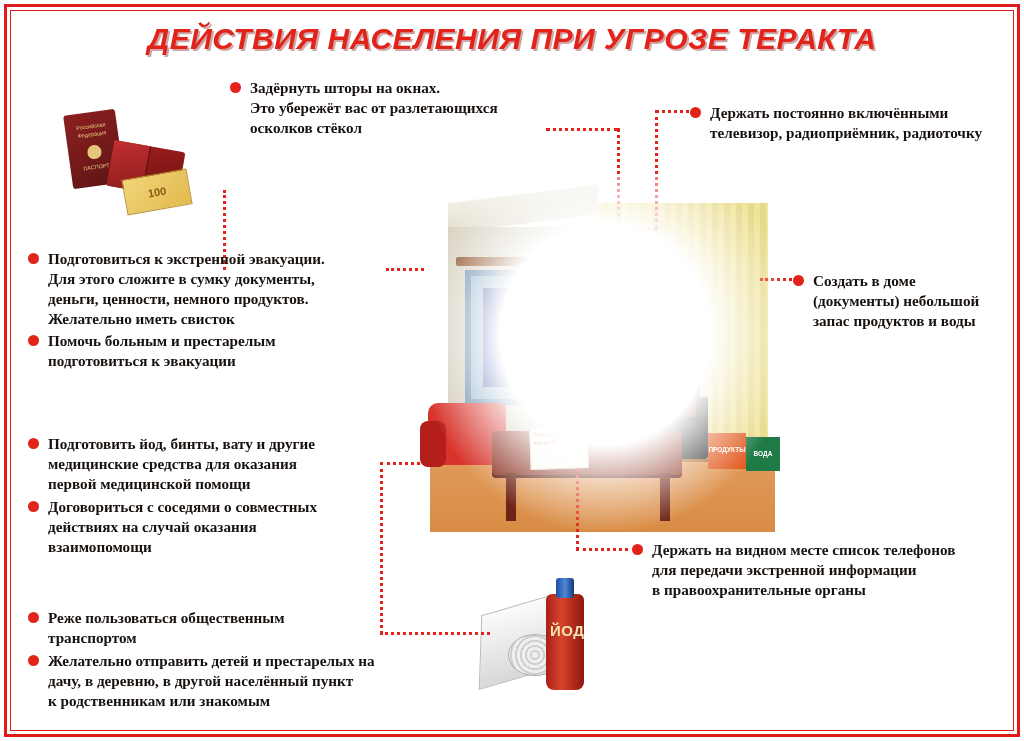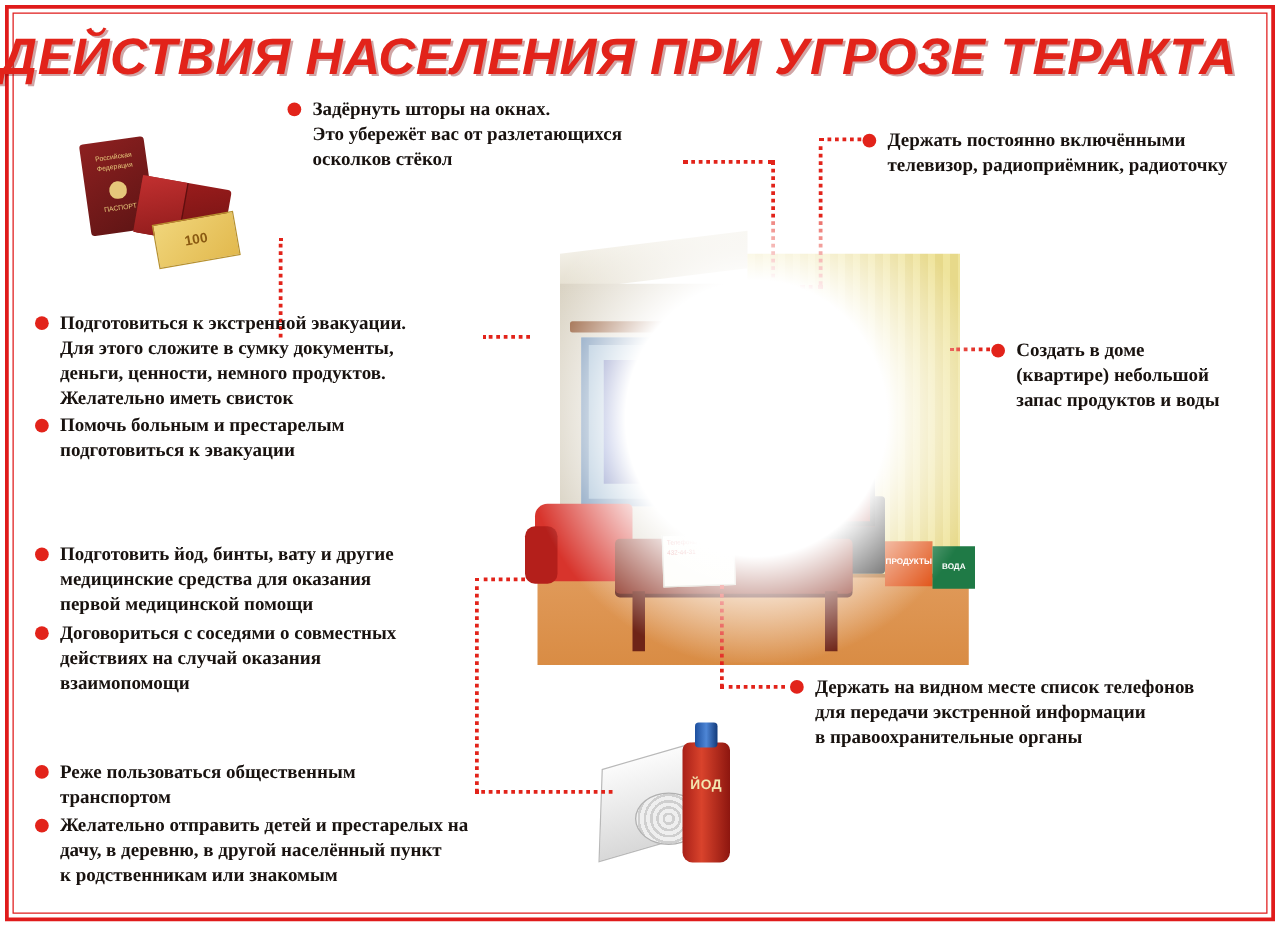--- a/index.html
+++ b/index.html
@@ -28,24 +28,25 @@
     left: 10px; top: 10px;
     width: 1004px; height: 721px;
     border: 1px solid #e01b1b;
     box-sizing: border-box;
   }
 
   .title {
     position: absolute;
     top: 22px;
     left: 0; right: 0;
+    text-align: center;
     font-family: "Liberation Sans", sans-serif;
     font-weight: bold;
     font-style: italic;
-    font-size: 41px;
+    font-size: 30px;
     letter-spacing: 0.5px;
     color: #e2231a;
     text-shadow: 2px 2px 0 rgba(120,0,0,0.35);
     white-space: nowrap;
   }
 
   
   .item {
     position: absolute;
     font-size: 15.2px;
@@ -324,21 +325,21 @@
     background: linear-gradient(90deg,#1d4f9e,#4e86d6 50%,#123a7a);
     border-radius: 3px;
   }
   .iodine-label {
     position: absolute;
     left: 70px; top: 44px;
     width: 30px;
     text-align: center;
     font-family: "Liberation Sans", sans-serif;
     font-weight: bold;
-    font-size: 11px;
+    font-size: 15px;
     color: #f3e6b0;
     letter-spacing: 0.5px;
   }
 </style>
 </head>
 <body>
 
 <div id="poster">
 
   <div class="frame-outer"></div>
@@ -428,21 +429,21 @@
 
   <div class="item" style="left:690px; top:103px; width:310px;">
     <span class="dot"></span>
     <span class="txt">Держать постоянно включёнными
 телевизор, радиоприёмник, радиоточку</span>
   </div>
 
   <div class="item" style="left:793px; top:271px; width:215px;">
     <span class="dot"></span>
     <span class="txt">Создать в доме
-(квартире) небольшой
+(документы) небольшой
 запас продуктов и воды</span>
   </div>
 
   <div class="item" style="left:28px; top:331px; width:350px;">
     <span class="dot"></span>
     <span class="txt">Помочь больным и престарелым
 подготовиться к эвакуации</span>
   </div>
 
   <div class="item" style="left:28px; top:249px; width:360px;">

